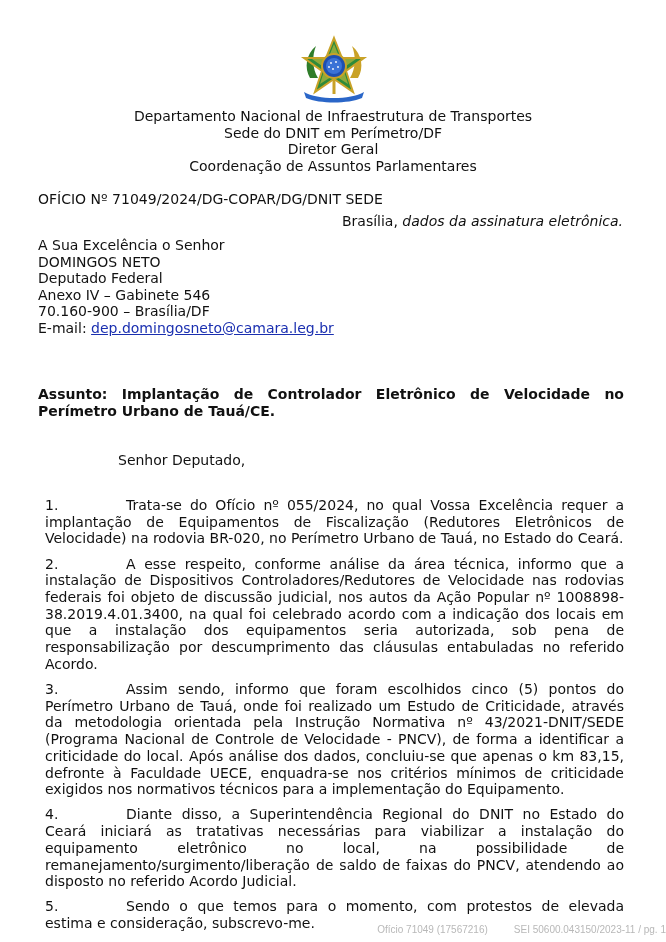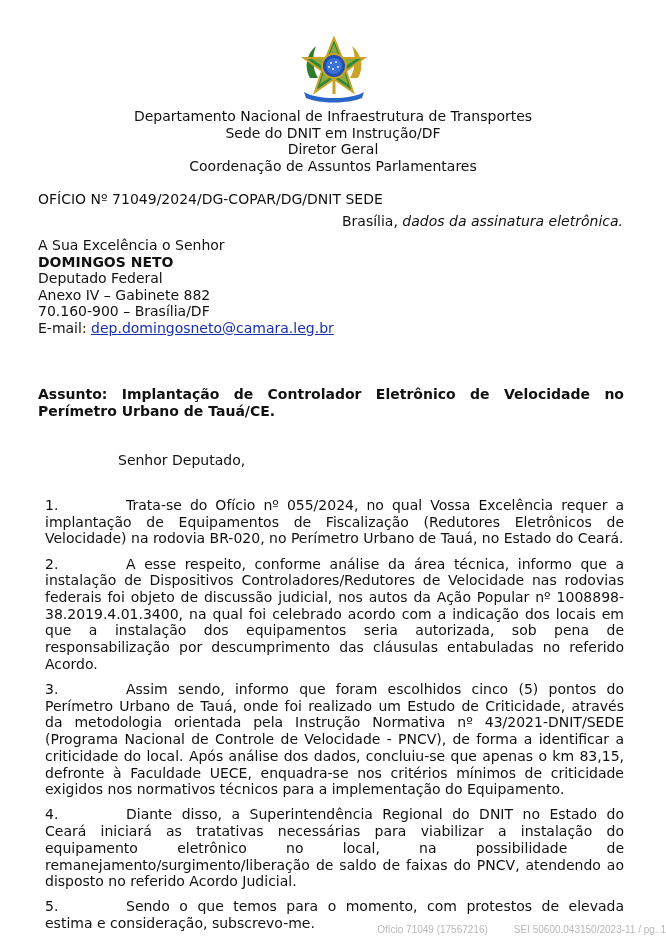--- a/index.html
+++ b/index.html
@@ -12,21 +12,21 @@
   .header {
     position: absolute; left: 0; top: 108px; width: 666px; text-align: center;
     font-size: 14px; line-height: 16.6px;
   }
   .header div { white-space: nowrap; }
   .oficio { position: absolute; left: 38px; top: 191px; font-size: 14px; line-height: 17px; white-space: nowrap; }
   .place-date { position: absolute; right: 43px; top: 213px; font-size: 14px; line-height: 17px; white-space: nowrap; }
   .place-date i { font-style: italic; }
   .address { position: absolute; left: 38px; top: 237px; font-size: 14px; line-height: 16.5px; }
   .address div { white-space: nowrap; }
-  .address .name { font-weight: bold; }
+  .address .name { font-weight: normal; }
   .address a { color: #1a2fb0; text-decoration: underline; }
   .subject {
     position: absolute; left: 38px; top: 386px; width: 586px;
     font-size: 14px; line-height: 16.6px; font-weight: bold; text-align: justify;
   }
   .salutation { position: absolute; left: 118px; top: 452px; font-size: 14px; line-height: 17px; white-space: nowrap; }
   .body {
     position: absolute; left: 45px; top: 497px; width: 579px;
     font-size: 14px; line-height: 16.7px;
   }
@@ -63,34 +63,34 @@
       <circle cx="31" cy="33" r="0.9" fill="#fff"></circle>
 
       <rect x="34.5" y="46" width="3" height="14" fill="#c9a227"></rect>
 
       <path d="M6 58 C20 66 52 66 66 58 L64 64 C50 70 22 70 8 64 Z" fill="#2a66c8"></path>
     </svg>
   </div>
 
   <div class="header">
     <div>Departamento Nacional de Infraestrutura de Transportes</div>
-    <div>Sede do DNIT em Instrução/DF</div>
+    <div>Sede do DNIT em Perímetro/DF</div>
     <div>Diretor Geral</div>
     <div>Coordenação de Assuntos Parlamentares</div>
   </div>
 
   <div class="oficio">OFÍCIO Nº 71049/2024/DG-COPAR/DG/DNIT SEDE</div>
 
   <div class="place-date"><span>Brasília, </span><i>dados da assinatura eletrônica.</i></div>
 
   <div class="address">
     <div>A Sua Excelência o Senhor</div>
     <div class="name">DOMINGOS NETO</div>
     <div>Deputado Federal</div>
-    <div>Anexo IV – Gabinete 882</div>
+    <div>Anexo IV – Gabinete 546</div>
     <div>70.160-900 – Brasília/DF</div>
     <div><span>E-mail: </span><a>dep.domingosneto@camara.leg.br</a></div>
   </div>
 
   <div class="subject">Assunto: Implantação de Controlador Eletrônico de Velocidade no Perímetro Urbano de Tauá/CE.</div>
 
   <div class="salutation">Senhor Deputado,</div>
 
   <div class="body">
     <p class="para"><span class="num">1.</span><span>Trata-se do Ofício nº 055/2024, no qual Vossa Excelência requer a implantação de Equipamentos de Fiscalização (Redutores Eletrônicos de Velocidade) na rodovia BR-020, no Perímetro Urbano de Tauá, no Estado do Ceará.</span></p>

